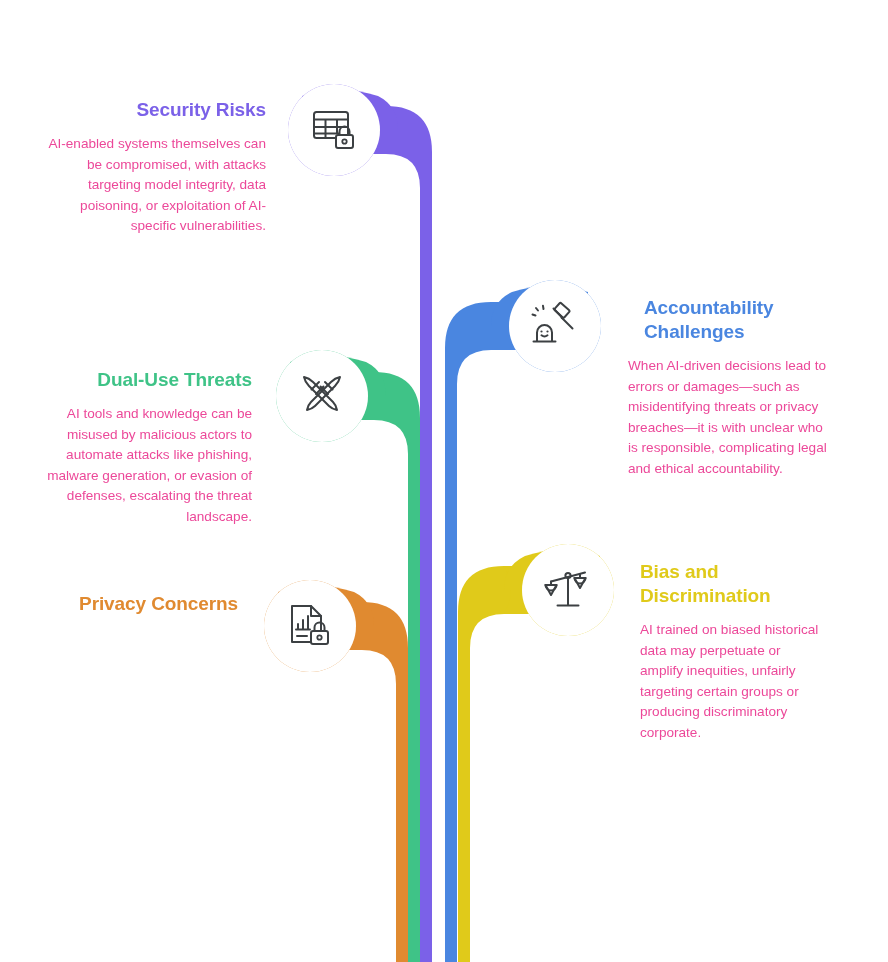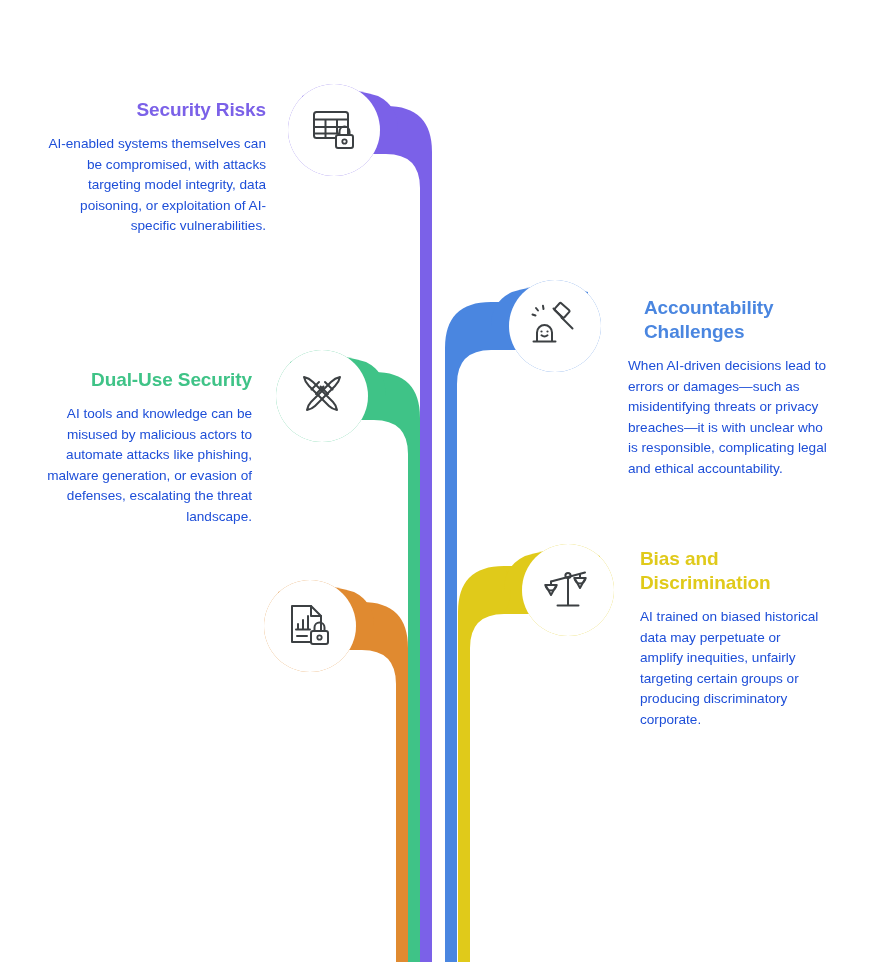--- a/index.html
+++ b/index.html
@@ -16,21 +16,21 @@
     box-sizing:border-box;
   }
   .bubble svg{display:block;}
 
   .textblock{position:absolute;}
   .title{
     font-size:19px;font-weight:bold;line-height:24px;margin:0 0 12px 0;
     letter-spacing:-0.1px;
   }
   .body{
-    font-size:13.6px;line-height:20.5px;color:#1d4ed8;margin:0;
+    font-size:13.6px;line-height:20.5px;color:#ec4899;margin:0;
   }
   .right .title,.right .body{text-align:left;}
   .left .title,.left .body{text-align:right;}
 </style>
 </head>
 <body>
 
 <div id="infographic">
 
   <svg class="stage-svg" viewBox="0 0 888 962">
@@ -160,25 +160,26 @@
     <h2 class="title" style="color:#7B61E8;">Security Risks</h2>
     <p class="body">AI-enabled systems themselves can be compromised, with attacks targeting model integrity, data poisoning, or exploitation of AI-specific vulnerabilities.</p>
   </div>
 
   <div class="textblock right" style="left:628px;top:296px;width:200px;">
     <h2 class="title" style="color:#4A86E0;margin-left:16px;">Accountability Challenges</h2>
     <p class="body">When AI-driven decisions lead to errors or damages—such as misidentifying threats or privacy breaches—it is with unclear who is responsible, complicating legal and ethical accountability.</p>
   </div>
 
   <div class="textblock left" style="left:36px;top:368px;width:216px;">
-    <h2 class="title" style="color:#3FC387;">Dual-Use Security</h2>
+    <h2 class="title" style="color:#3FC387;">Dual-Use Threats</h2>
     <p class="body">AI tools and knowledge can be misused by malicious actors to automate attacks like phishing, malware generation, or evasion of defenses, escalating the threat landscape.</p>
   </div>
 
-  <div class="textblock right" style="left:640px;top:547px;width:186px;">
+  <div class="textblock right" style="left:640px;top:560px;width:186px;">
     <h2 class="title" style="color:#E0CA1A;">Bias and Discrimination</h2>
     <p class="body">AI trained on biased historical data may perpetuate or amplify inequities, unfairly targeting certain groups or producing discriminatory corporate.</p>
   </div>
 
   <div class="textblock left" style="left:36px;top:592px;width:202px;">
+    <h2 class="title" style="color:#E08A30;">Privacy Concerns</h2>
   </div>
 
 </div>
 
 </body></html>

